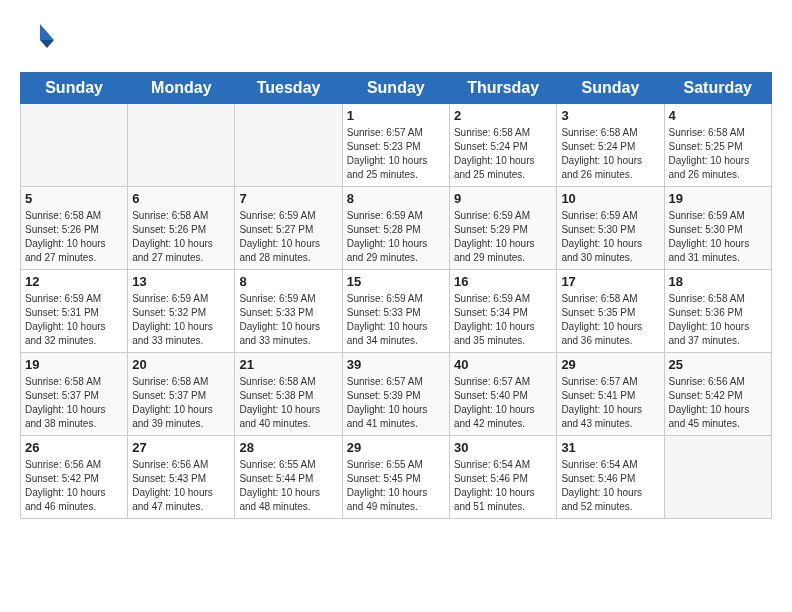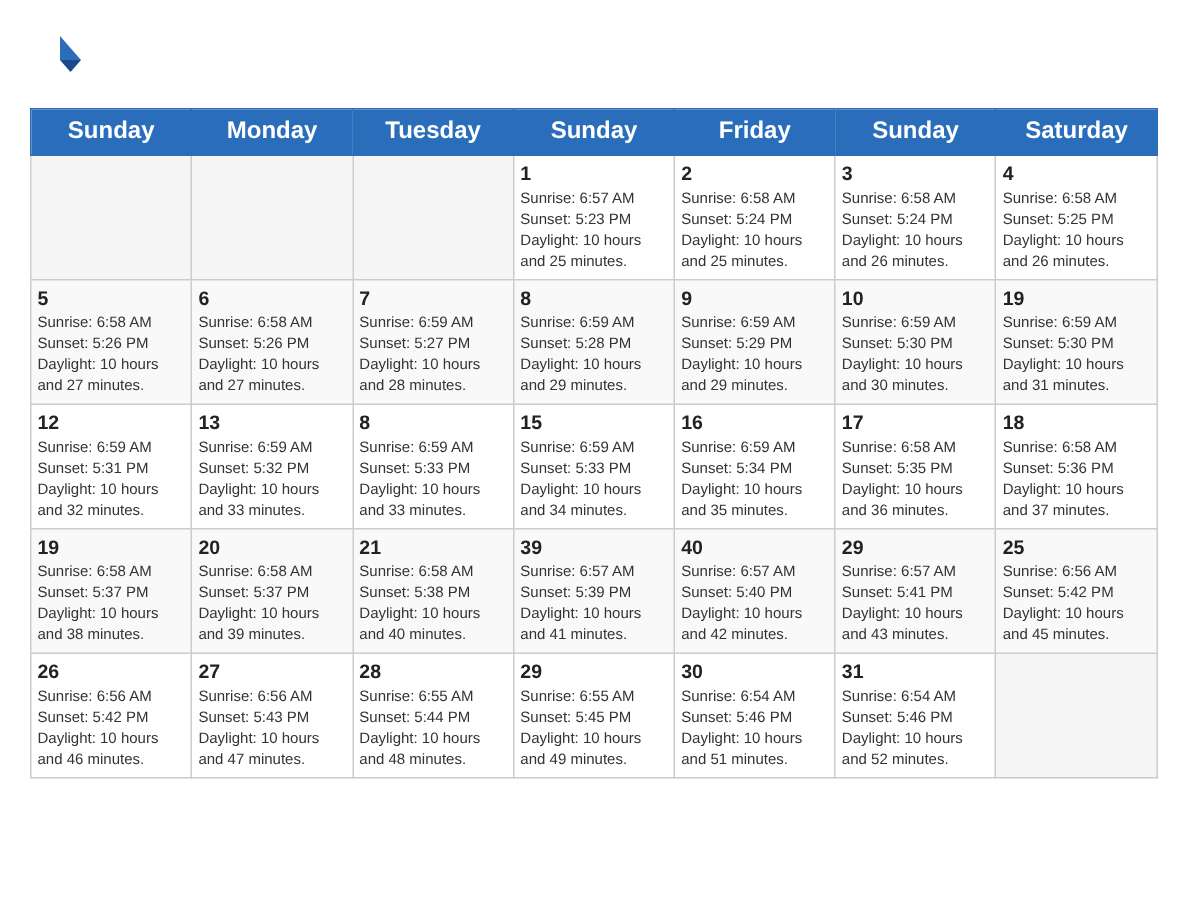--- a/index.html
+++ b/index.html
@@ -115,21 +115,21 @@
   </div>
 </div>
 
 <table class="calendar">
   <thead>
     <tr>
     <th>Sunday</th>
         <th>Monday</th>
         <th>Tuesday</th>
         <th>Sunday</th>
-        <th>Friday</th>
+        <th>Thursday</th>
         <th>Sunday</th>
         <th>Saturday</th>
       </tr>
   </thead>
   <tbody id="calendar-body">
   <tr>
         <td class="empty"></td>
         <td class="empty"></td>
         <td class="empty"></td>
         <td>

